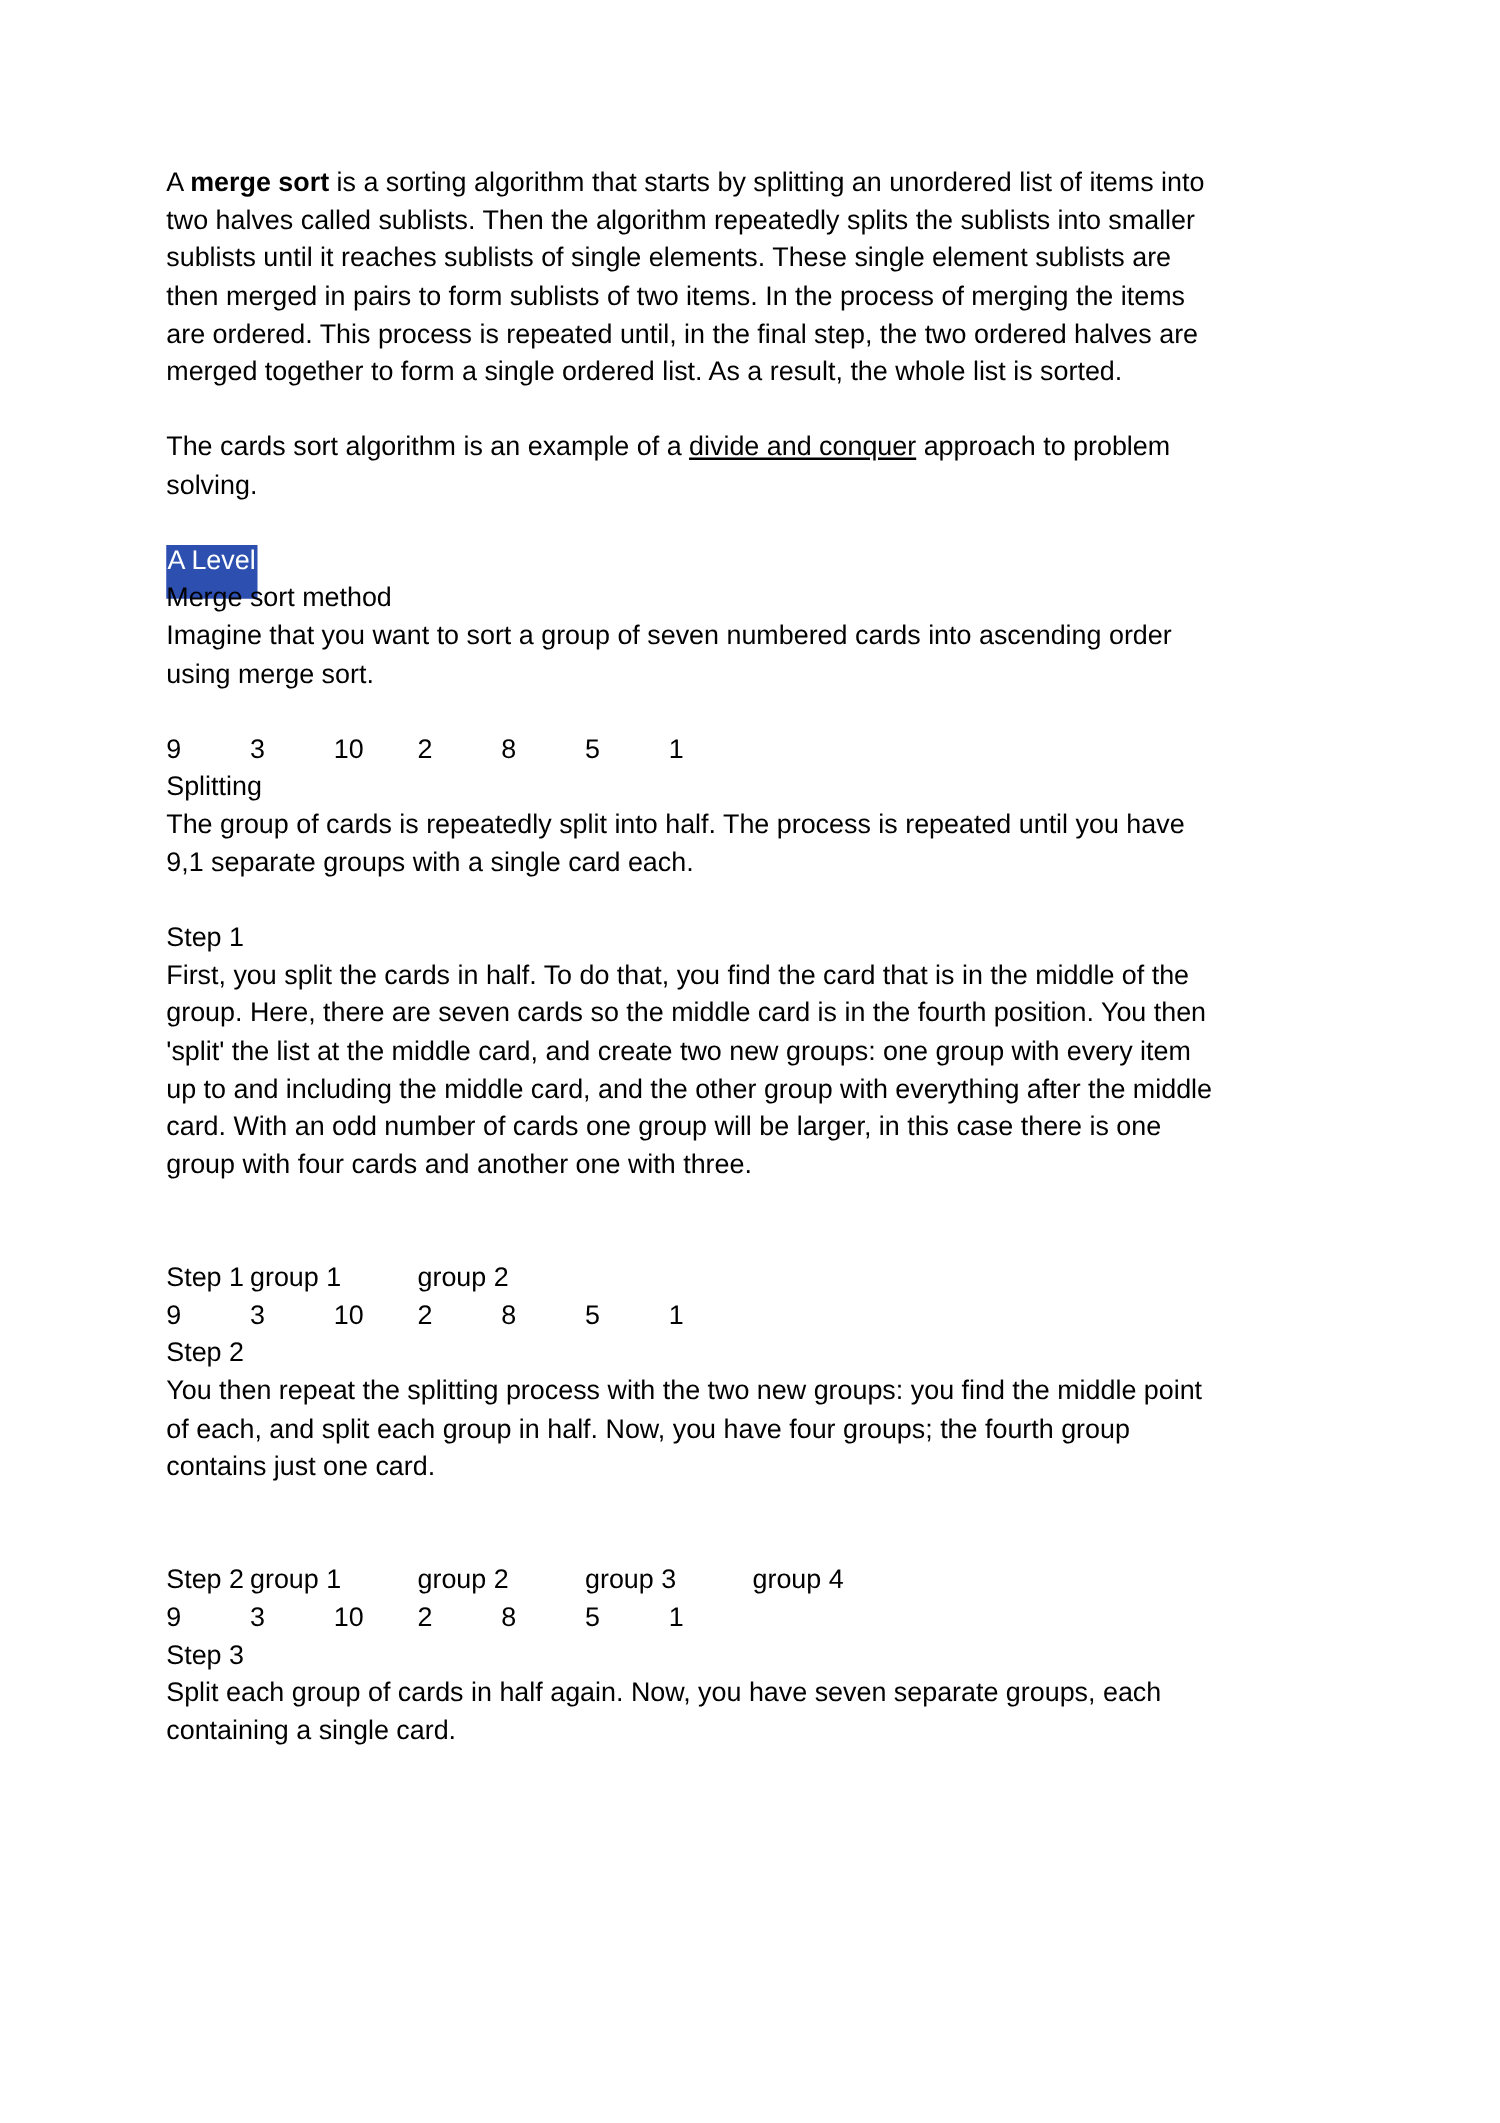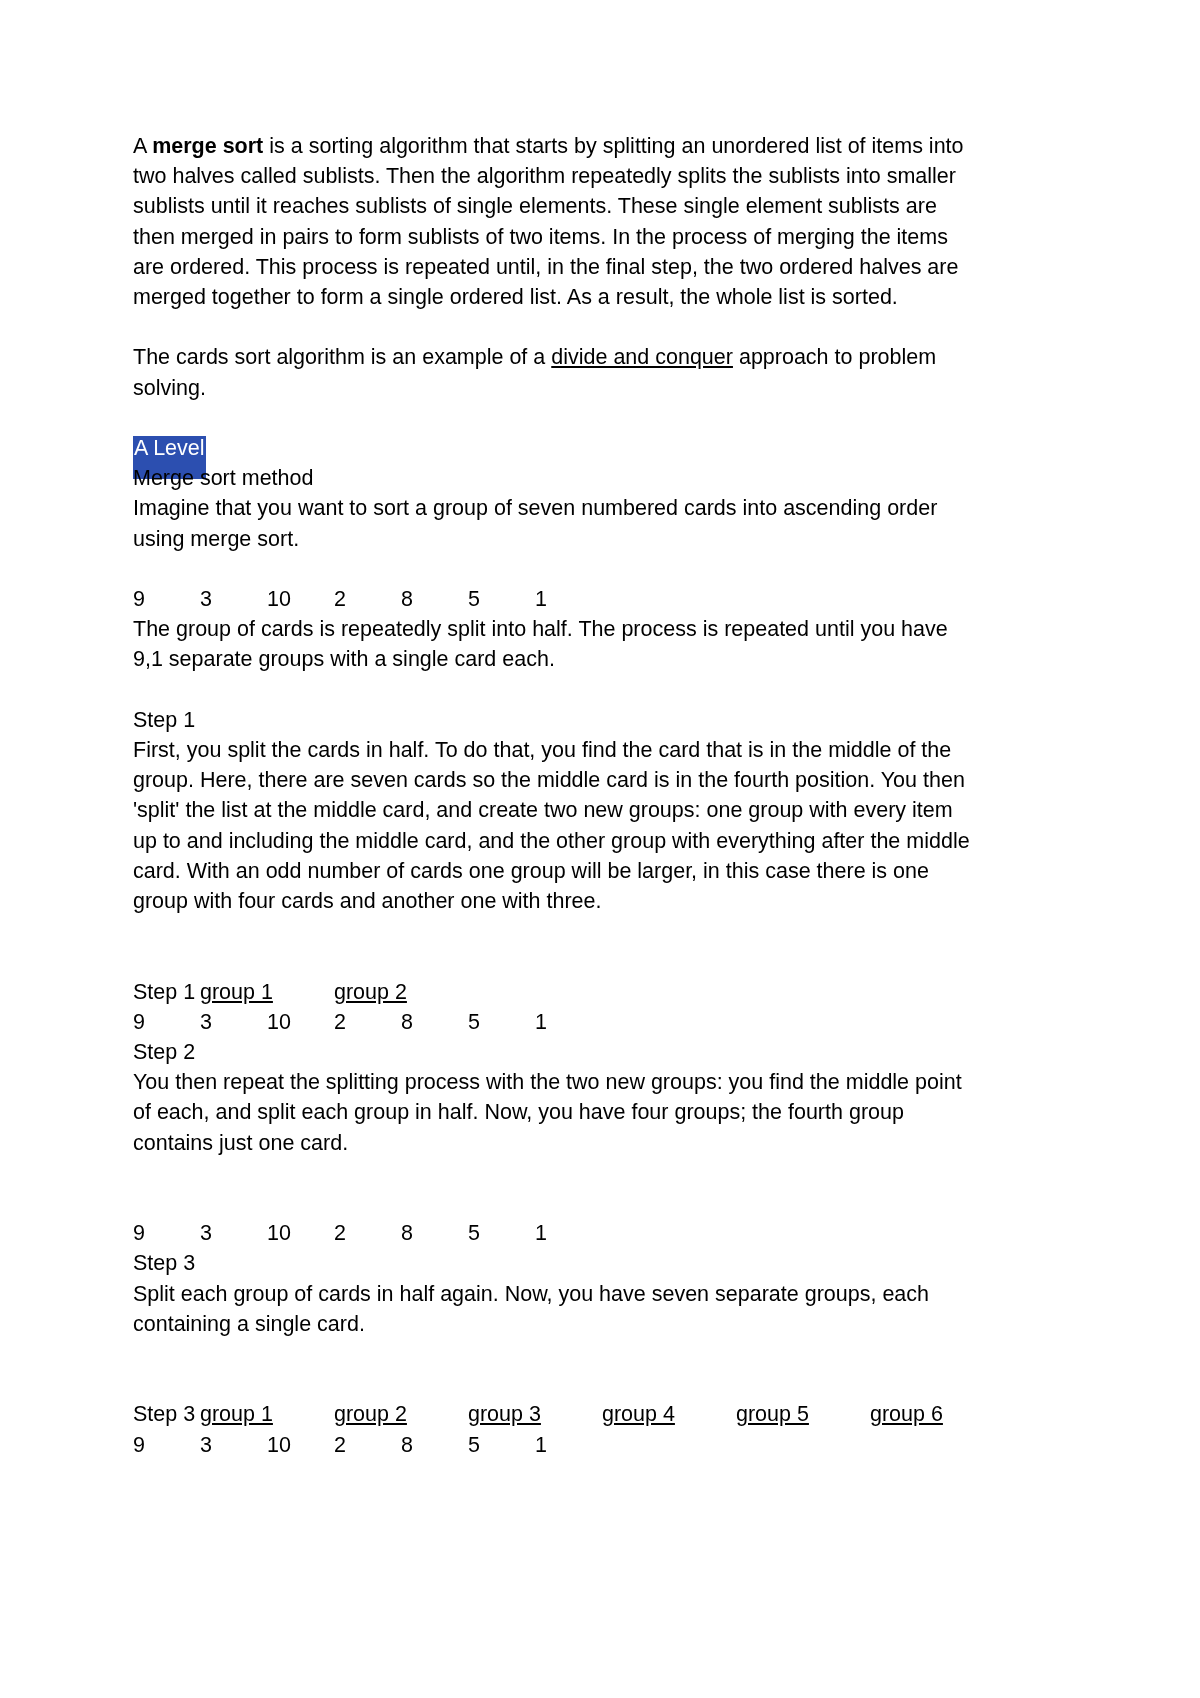--- a/index.html
+++ b/index.html
@@ -52,21 +52,21 @@
     font-size: 21.5px;
     line-height: 30.2px;
     white-space: nowrap;
   }
   .tabrow span.cell {
     display: inline-block;
     vertical-align: top;
   }
   .w-num   { width: 67px; }
   .w-step  { width: 67px; }
-  .w-grp   { width: 134px; text-decoration: underline; }
+  .w-grp   { width: 134px; }
   .indent-1 { display: inline-block; width: 67px; }
 </style>
 </head>
 <body>
 
 <div class="page">
   <div class="content">
 
     <p><span>A </span><b>merge sort</b><span> is a sorting algorithm that starts by splitting an unordered list of items into two halves called sublists. Then the algorithm repeatedly splits the sublists into smaller sublists until it reaches sublists of single elements. These single element sublists are then merged in pairs to form sublists of two items. In the process of merging the items are ordered. This process is repeated until, in the final step, the two ordered halves are merged together to form a single ordered list. As a result, the whole list is sorted.</span></p>
 
@@ -81,20 +81,21 @@
     <p>Merge sort method</p>
 
     <p>Imagine that you want to sort a group of seven numbered cards into ascending order using merge sort.</p>
 
     <div class="spacer"></div>
 
     <div class="tabrow">
       <span class="cell w-num">9</span><span class="cell w-num">3</span><span class="cell w-num">10</span><span class="cell w-num">2</span><span class="cell w-num">8</span><span class="cell w-num">5</span><span class="cell w-num">1</span>
     </div>
 
+    <p>Splitting</p>
 
     <p>The group of cards is repeatedly split into half. The process is repeated until you have 9,1 separate groups with a single card each.</p>
 
     <div class="spacer"></div>
 
     <p>Step 1</p>
 
     <p>First, you split the cards in half. To do that, you find the card that is in the middle of the group. Here, there are seven cards so the middle card is in the fourth position. You then 'split' the list at the middle card, and create two new groups: one group with every item up to and including the middle card, and the other group with everything after the middle card. With an odd number of cards one group will be larger, in this case there is one group with four cards and another one with three.</p>
 
     <div class="spacer-lg"></div>
@@ -106,20 +107,23 @@
     <div class="tabrow">
       <span class="cell w-num">9</span><span class="cell w-num">3</span><span class="cell w-num">10</span><span class="cell w-num">2</span><span class="cell w-num">8</span><span class="cell w-num">5</span><span class="cell w-num">1</span>
     </div>
 
     <p>Step 2</p>
 
     <p>You then repeat the splitting process with the two new groups: you find the middle point of each, and split each group in half. Now, you have four groups; the fourth group contains just one card.</p>
 
     <div class="spacer-lg"></div>
 
+    <div class="tabrow">
+      <span class="cell w-step">Step 2</span><span class="cell w-grp">group 1</span><span class="cell w-grp">group 2</span><span class="cell w-grp">group 3</span><span class="cell w-grp">group 4</span>
+    </div>
 
     <div class="tabrow">
       <span class="cell w-num">9</span><span class="cell w-num">3</span><span class="cell w-num">10</span><span class="cell w-num">2</span><span class="cell w-num">8</span><span class="cell w-num">5</span><span class="cell w-num">1</span>
     </div>
 
     <p>Step 3</p>
 
     <p>Split each group of cards in half again. Now, you have seven separate groups, each containing a single card.</p>
 
     <div class="spacer-lg"></div>

